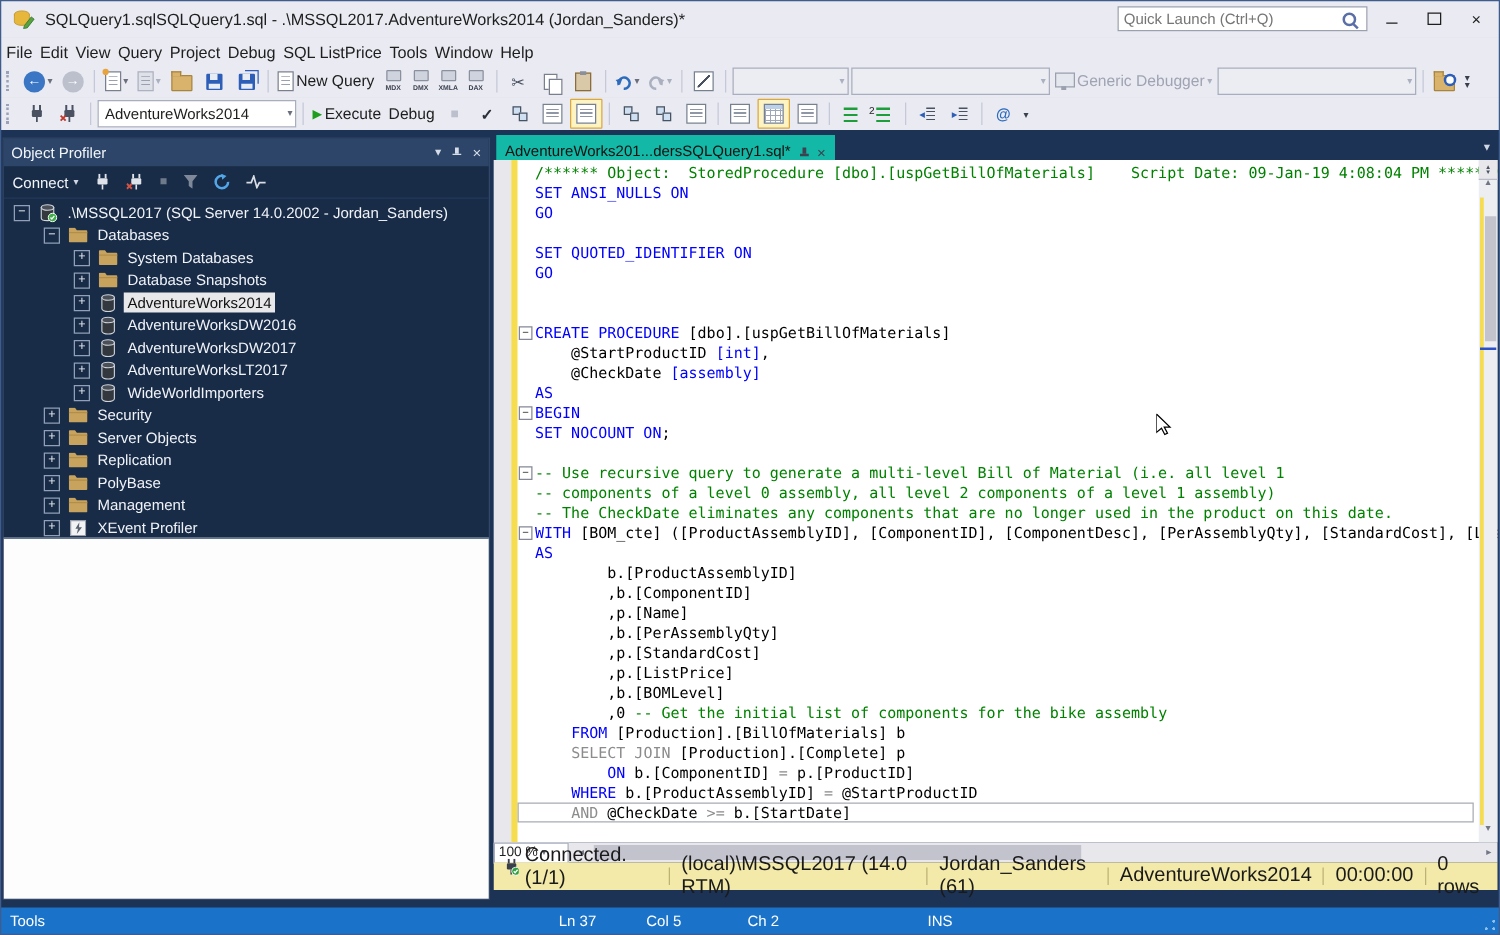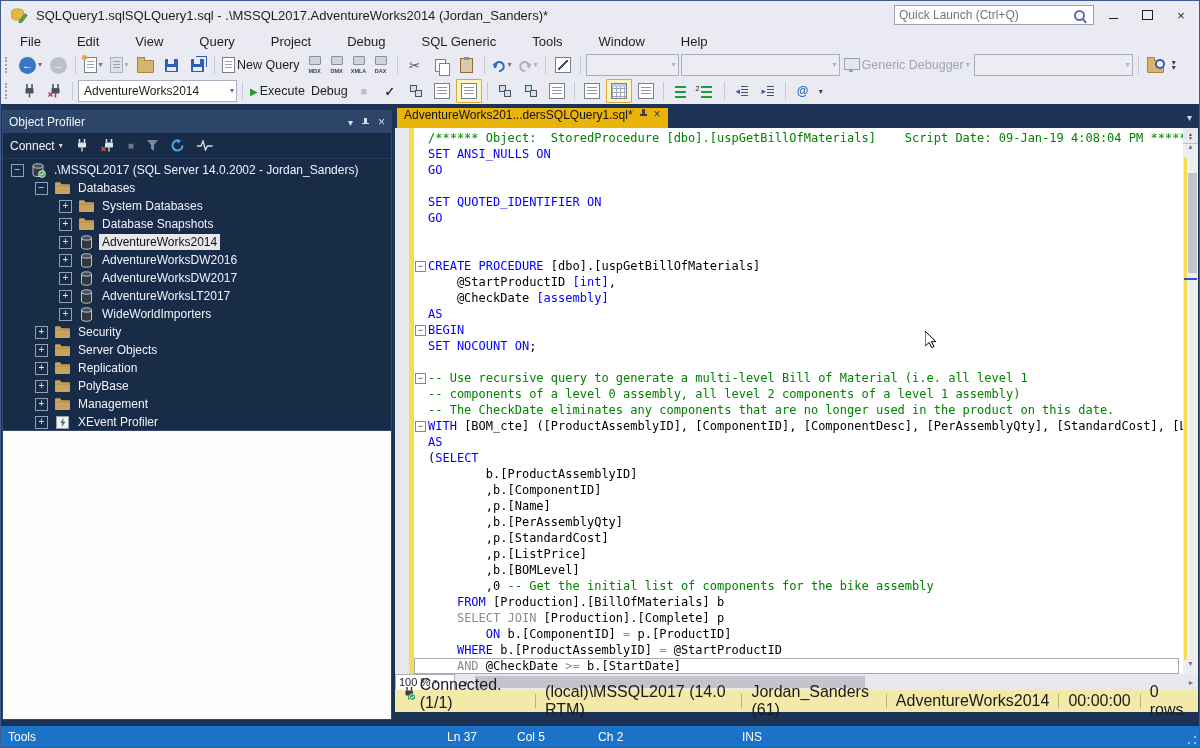--- a/index.html
+++ b/index.html
@@ -22,21 +22,21 @@
                 transform:rotate(45deg);right:-4px;bottom:-3px}
   .winbtns{position:absolute;right:2px;top:0;height:30px;display:flex}
   .wbtn{width:34px;height:30px;display:flex;align-items:center;justify-content:center;
         color:#1e1e1e;font-size:13px}
   .g-min{width:9px;height:1px;background:#1e1e1e;margin-top:6px}
   .g-max{width:9px;height:8px;border:1px solid #1e1e1e}
 
   
   .menubar{position:absolute;top:30px;left:0;right:0;height:22px;background:#e9eaf2;
            display:flex;align-items:center;padding-left:2px}
-  .menu-item{font-size:13px;color:#1e1e1e;padding:3px 18px;white-space:nowrap}
+  .menu-item{font-size:13px;color:#1e1e1e;padding:3px 3px;white-space:nowrap}
 
   
   .tb{position:absolute;left:0;right:0;background:#e9eaf2;display:flex;align-items:center;
       padding:0 2px;gap:2px}
   .tb1{top:52px;height:26px;border-bottom:1px solid #dcdee8}
   .tb2{top:78px;height:26px}
   .grip{width:5px;height:16px;border-left:2px dotted #9aa2b8;margin:0 3px}
   .sep{width:1px;height:18px;background:#c5c8d8;margin:0 3px}
   .tbtn{height:22px;min-width:20px;display:inline-flex;align-items:center;justify-content:center;
         gap:2px;padding:0 2px;color:#1e1e1e;font-size:12.5px;white-space:nowrap}
@@ -122,22 +122,22 @@
             text-align:center;color:#e8edf4;flex:none;margin-right:6px}
   .tree-ic{width:16px;flex:none;display:flex;justify-content:center;margin-right:5px}
   .tree-label{padding:1px 3px}
   .tree-row.selected .tree-label{background:#e8e8ea;color:#111}
   .oe-white{position:absolute;left:0;right:0;bottom:0;top:319px;background:#fdfdfd;
             border-top:1px solid #32486b}
 
   
   .editor{position:absolute;left:395px;top:4px;width:803px;height:608px}
   .tabstrip{height:20px;position:relative}
-  .tab{position:absolute;left:2px;top:0;height:20px;background:#eab308;display:flex;
-       align-items:flex-start;gap:6px;padding:0 7px;font-size:12px;color:#111}
+  .tab{position:absolute;left:2px;top:0;height:20px;background:#14b8a6;display:flex;
+       align-items:flex-end;gap:6px;padding:0 7px;font-size:12px;color:#111}
   .tab .i-pin::before,.tab .i-pin::after{background:#3c4250;box-shadow:3px 2px 0 -2px #3c4250}
   .tab-close{color:#3c4250;font-size:12px;line-height:1}
   .tabs-chevron{position:absolute;right:6px;top:4px;color:#cfd6e4;font-size:10px}
 
   .code-area{position:absolute;left:0;right:0;top:20px;height:546px;background:#fff;overflow:hidden}
   .gutter-ind{position:absolute;left:0;top:0;bottom:0;width:14px;background:#e8e8ec}
   .gutter-yellow{position:absolute;left:14px;top:0;bottom:0;width:5px;background:#f5dd4f}
   .code-content{position:absolute;left:19px;top:2px;right:15px;bottom:0;
        font-family:"DejaVu Sans Mono",monospace;font-size:12px;line-height:16px}
   .code-line{height:16px;white-space:pre;position:relative;padding-left:14px;margin-right:4px}
@@ -218,21 +218,21 @@
   </div>
 </div>
 
 <div class="menubar">
     <div class="menu-item">File</div>
     <div class="menu-item">Edit</div>
     <div class="menu-item">View</div>
     <div class="menu-item">Query</div>
     <div class="menu-item">Project</div>
     <div class="menu-item">Debug</div>
-    <div class="menu-item">SQL Generic</div>
+    <div class="menu-item">SQL ListPrice</div>
     <div class="menu-item">Tools</div>
     <div class="menu-item">Window</div>
     <div class="menu-item">Help</div>
   </div>
 
 <div class="tb tb1">
   <span class="grip"></span>
   <span class="tbtn">
     <span class="circle c-back">←</span>
     <span class="caret">▾</span>
@@ -651,21 +651,20 @@
           <div class="code-line"><span class="seg-p">    @CheckDate </span><span class="seg-k">[assembly]</span></div>
           <div class="code-line"><span class="seg-k">AS</span></div>
           <div class="code-line"><span class="fold">−</span><span class="seg-k">BEGIN</span></div>
           <div class="code-line"><span class="seg-k">SET NOCOUNT ON</span><span class="seg-p">;</span></div>
           <div class="code-line"> </div>
           <div class="code-line"><span class="fold">−</span><span class="seg-c">-- Use recursive query to generate a multi-level Bill of Material (i.e. all level 1</span></div>
           <div class="code-line"><span class="seg-c">-- components of a level 0 assembly, all level 2 components of a level 1 assembly)</span></div>
           <div class="code-line"><span class="seg-c">-- The CheckDate eliminates any components that are no longer used in the product on this date.</span></div>
           <div class="code-line"><span class="fold">−</span><span class="seg-k">WITH</span><span class="seg-p"> [BOM_cte] ([ProductAssemblyID], [ComponentID], [ComponentDesc], [PerAssemblyQty], [StandardCost], [ListPrice]</span></div>
           <div class="code-line"><span class="seg-k">AS</span></div>
-          <div class="code-line"><span class="seg-p">(</span><span class="seg-k">SELECT</span></div>
           <div class="code-line"><span class="seg-p">        b.[ProductAssemblyID]</span></div>
           <div class="code-line"><span class="seg-p">        ,b.[ComponentID]</span></div>
           <div class="code-line"><span class="seg-p">        ,p.[Name]</span></div>
           <div class="code-line"><span class="seg-p">        ,b.[PerAssemblyQty]</span></div>
           <div class="code-line"><span class="seg-p">        ,p.[StandardCost]</span></div>
           <div class="code-line"><span class="seg-p">        ,p.[ListPrice]</span></div>
           <div class="code-line"><span class="seg-p">        ,b.[BOMLevel]</span></div>
           <div class="code-line"><span class="seg-p">        ,0 </span><span class="seg-c">-- Get the initial list of components for the bike assembly</span></div>
           <div class="code-line"><span class="seg-p">    </span><span class="seg-k">FROM</span><span class="seg-p"> [Production].[BillOfMaterials] b</span></div>
           <div class="code-line"><span class="seg-p">    </span><span class="seg-g">SELECT JOIN</span><span class="seg-p"> [Production].[Complete] p</span></div>

